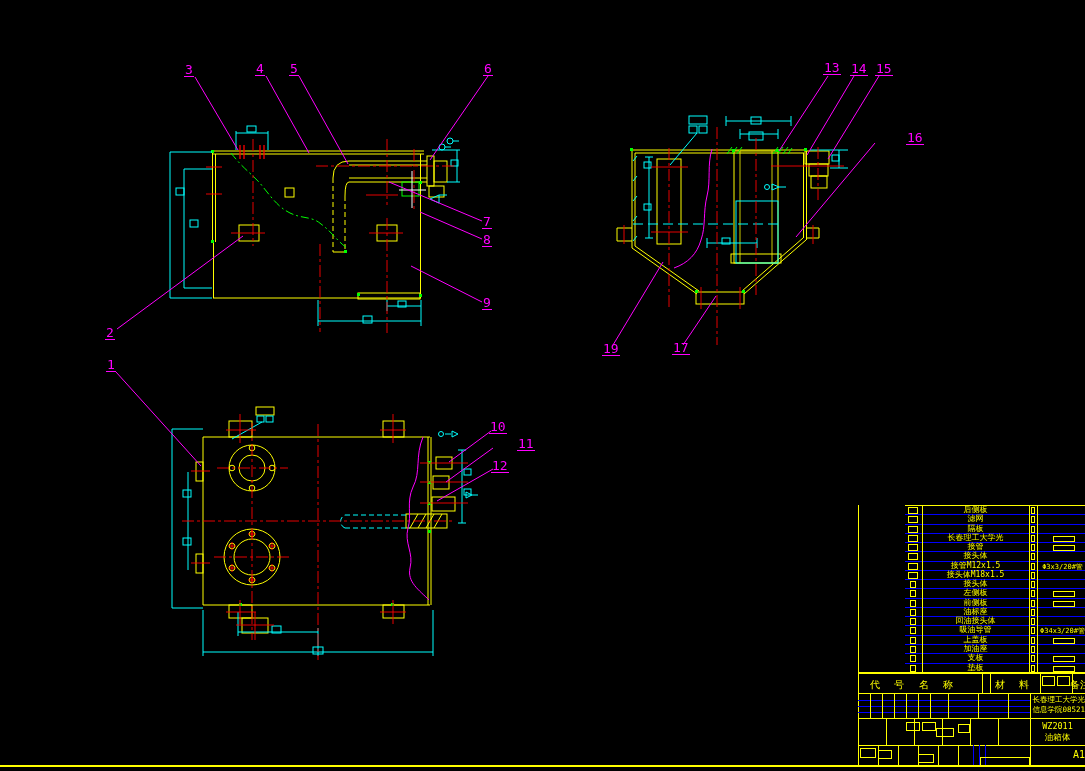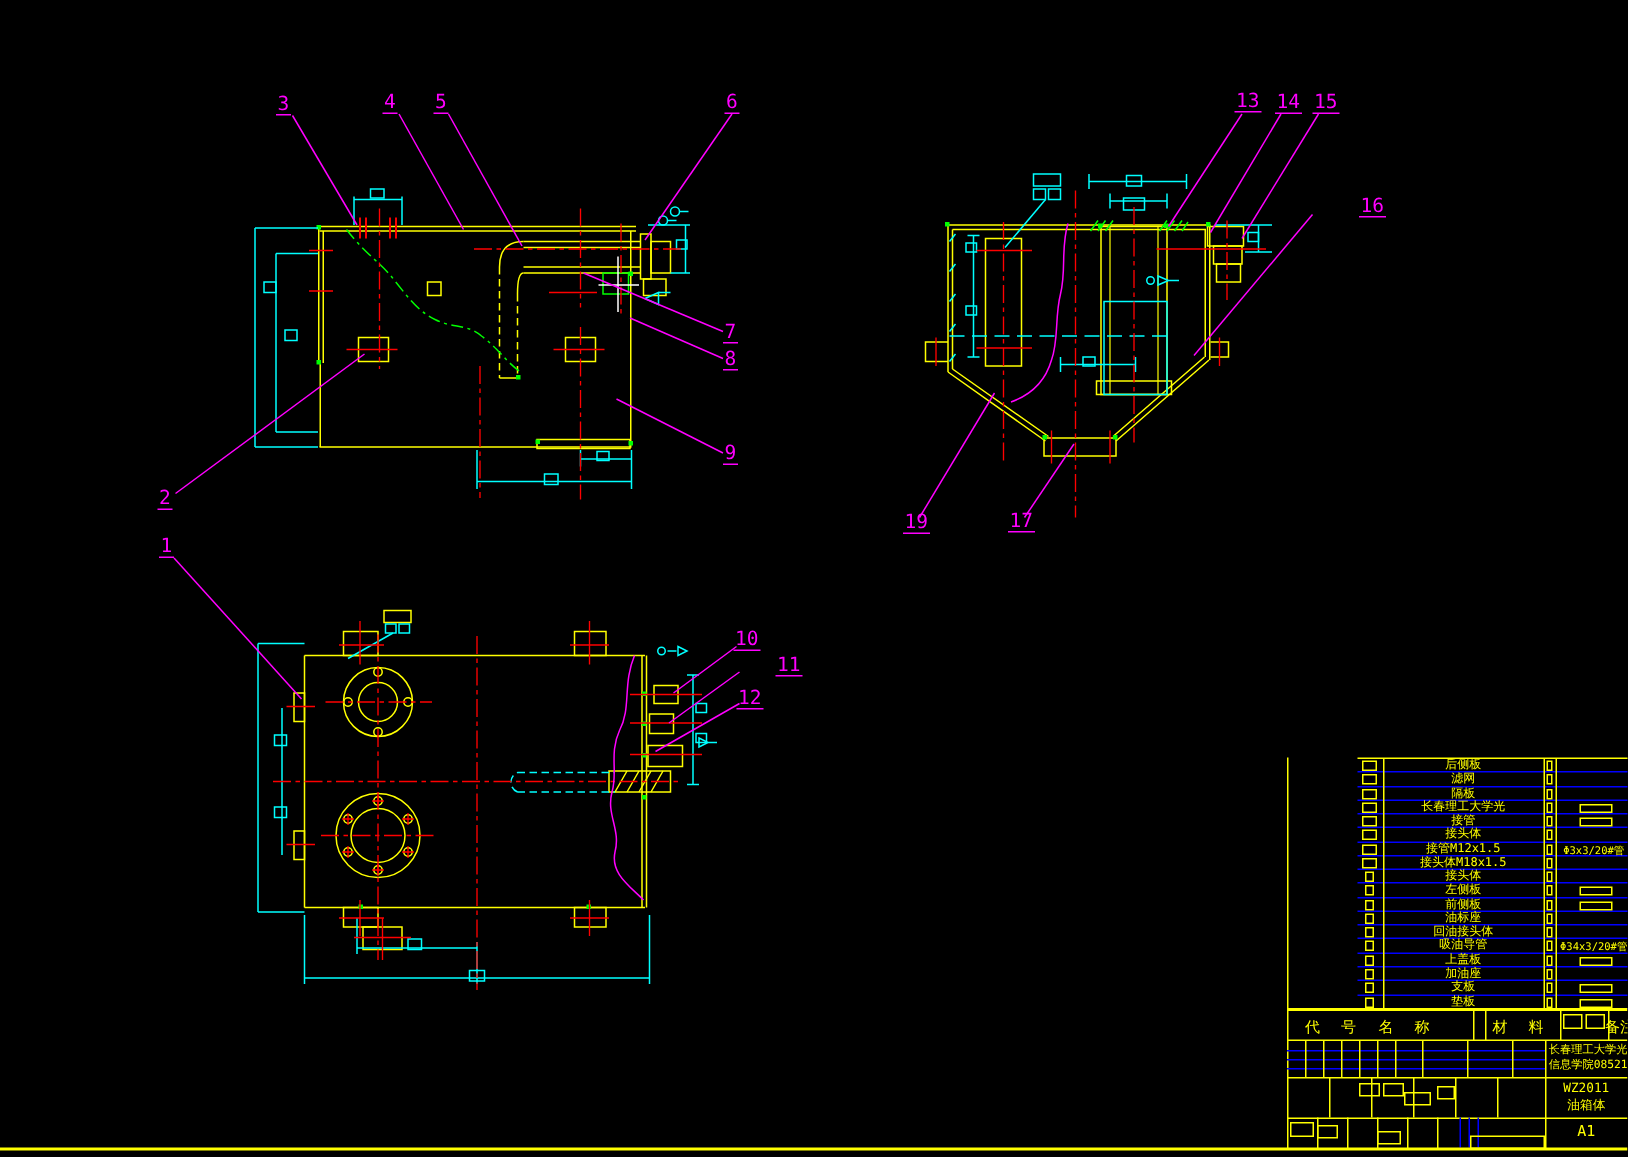--- a/index.html
+++ b/index.html
@@ -37,21 +37,21 @@
   .yh{position:absolute;height:1px;background:#FFFF00;}
   .bh{position:absolute;height:1px;background:#0000FF;}
   .yv{position:absolute;width:1px;background:#FFFF00;}
   .bv{position:absolute;width:1px;background:#0000FF;}
   .ybox{position:absolute;border:1px solid #FFFF00;}
   .school{position:absolute;left:172px;top:1px;width:55px;height:23px;overflow:hidden;
           color:#FFFF00;font-size:7.5px;line-height:10px;text-align:right;white-space:nowrap;}
   .wzbox{position:absolute;left:172px;top:25px;width:55px;height:26px;color:#FFFF00;
          font-size:8.5px;line-height:11px;text-align:center;padding-top:2px;box-sizing:border-box;}
   .a1box{position:absolute;left:172px;top:51px;width:55px;height:21px;color:#FFFF00;
-         font-size:10px;line-height:20px;text-align:center;}
+         font-size:10px;line-height:20px;text-align:right;}
   #bottom-border{position:absolute;left:0;top:765px;width:1085px;height:2px;background:#FFFF00;}
   #tb-leftline{position:absolute;left:858px;top:505px;width:1px;height:261px;background:#FFFF00;}
 </style>
 </head>
 <body>
 
 <div id="stage">
 
 <svg width="1085" height="771" viewBox="0 0 1085 771">
 

